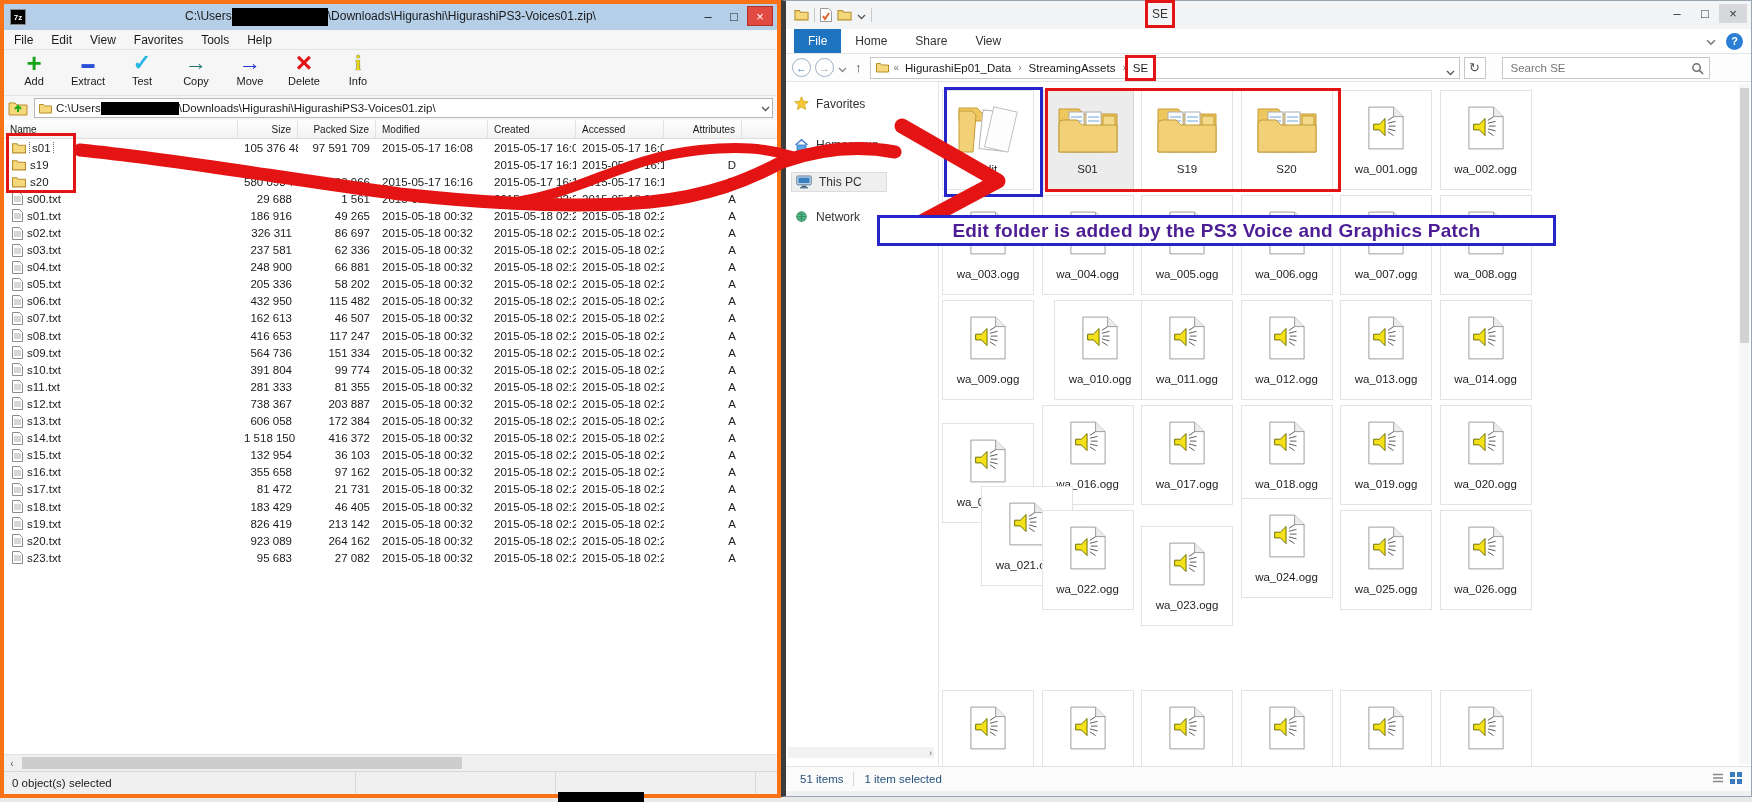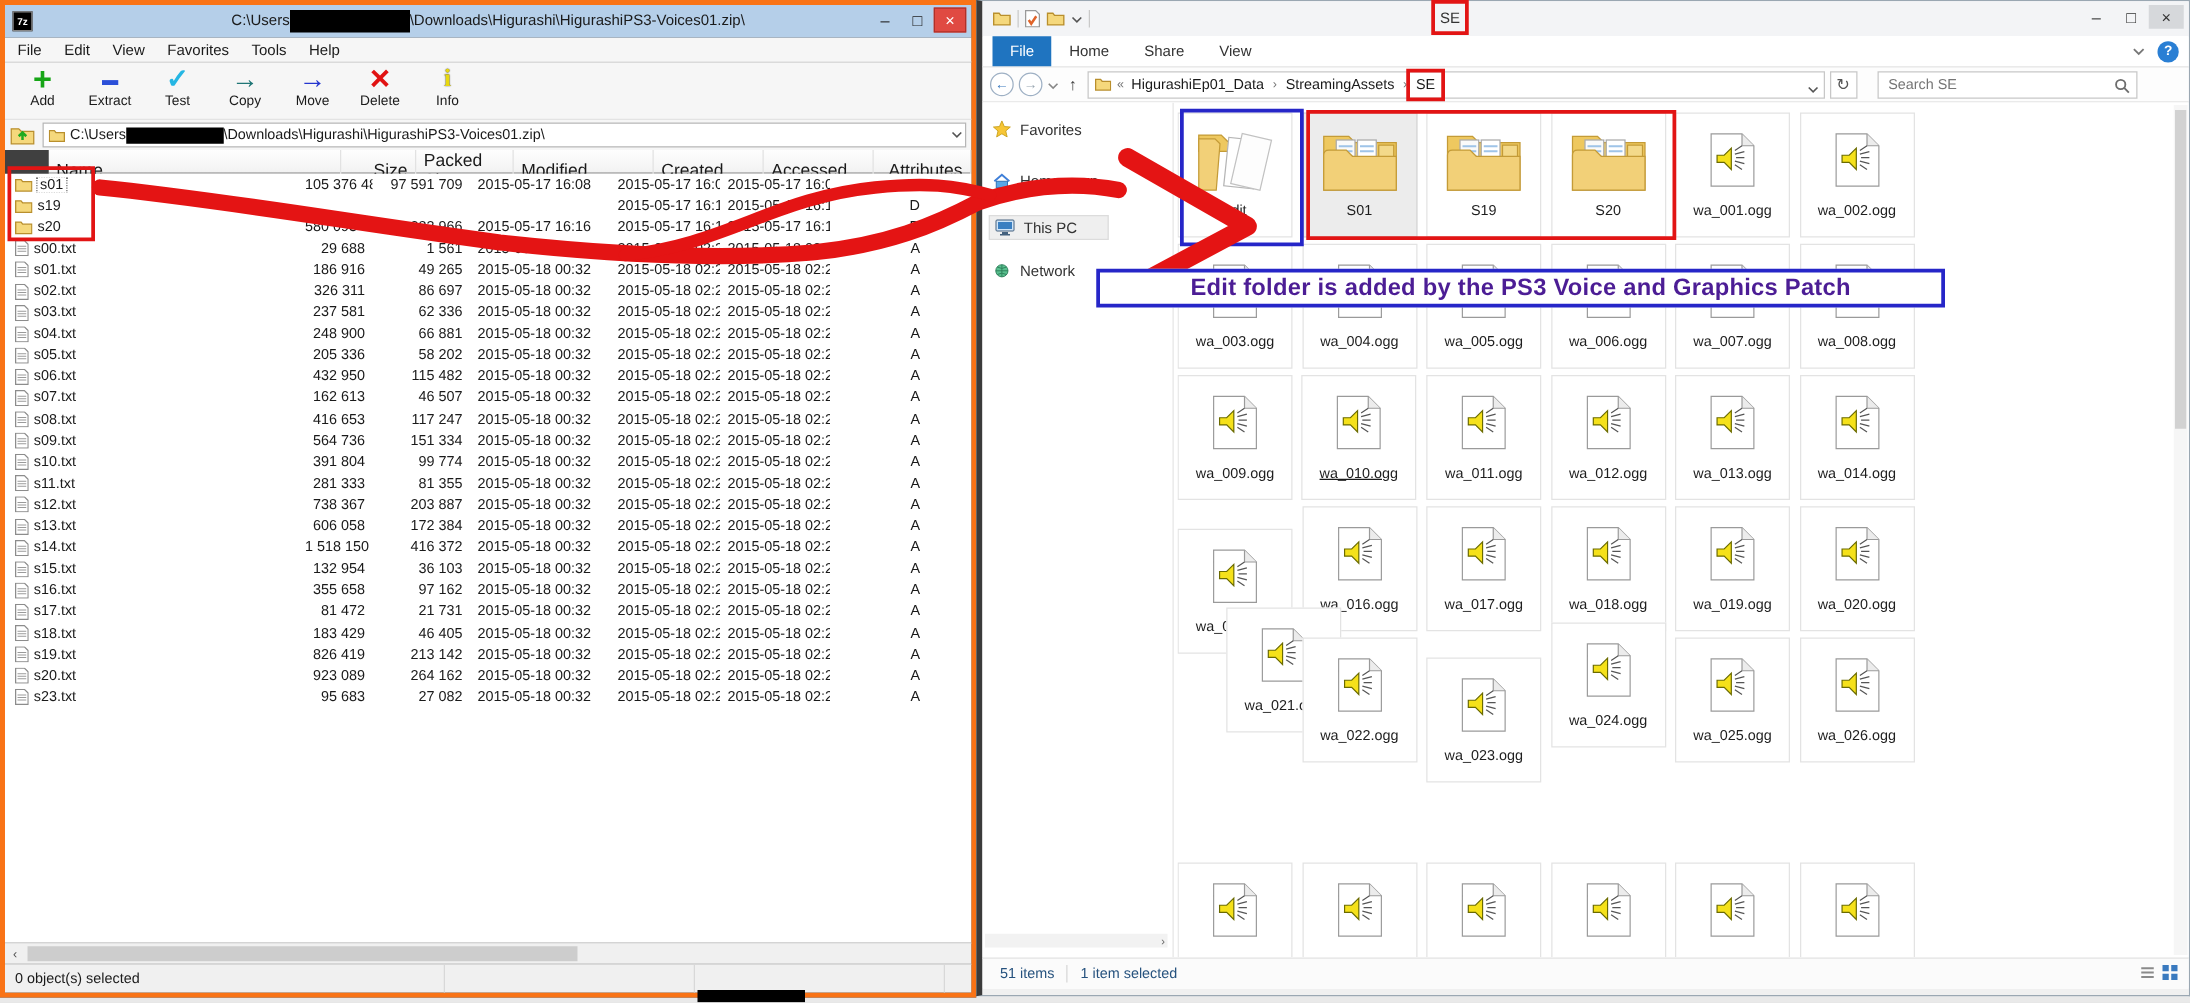--- a/index.html
+++ b/index.html
@@ -19,21 +19,21 @@
   .zmenu-item{cursor:default;}
   .ztoolbar{height:46px;background:#f6f6f6;display:flex;align-items:flex-start;padding-left:10px;gap:14px;border-bottom:1px solid #e3e3e3;flex:0 0 auto;}
   .ztool{display:flex;flex-direction:column;align-items:center;width:40px;}
   .zticon{height:26px;display:flex;align-items:center;justify-content:center;font-weight:900;line-height:1;}
   .ztlabel{font-size:11px;margin-top:-1px;}
   .zaddr{height:24px;display:flex;align-items:center;gap:6px;padding:0 4px;background:#f6f6f6;flex:0 0 auto;}
   .zupbtn{flex:0 0 auto;display:flex;align-items:center;}
   .zcombo{flex:1;height:20px;border:1px solid #b6b6b6;background:#fff;display:flex;align-items:center;padding:0 4px;font-size:11.5px;white-space:nowrap;overflow:hidden;position:relative;}
   .zcombo .dd{position:absolute;right:2px;top:3px;}
   .zheads,.zrow{display:grid;grid-template-columns:234px 60px 78px 112px 88px 88px 78px;align-items:center;}
-  .zheads{height:19px;background:linear-gradient(#fefefe,#f2f2f2);border-bottom:1px solid #dcdcdc;font-size:14px;flex:0 0 auto;margin-left:35px;}
+  .zheads{height:19px;background:linear-gradient(#fefefe,#f2f2f2);border-bottom:1px solid #dcdcdc;font-size:10px;flex:0 0 auto;}
   .zh{height:100%;display:flex;align-items:center;padding:0 6px;border-right:1px solid #e2e2e2;}
   .zh.r{justify-content:flex-end;}
   .zlist{flex:1;background:#fff;overflow:hidden;position:relative;}
   .zrow{height:17.1px;font-size:11.5px;}
   .zc{padding:0 6px;white-space:nowrap;overflow:hidden;}
   .zc-name{display:flex;align-items:center;gap:4px;padding-left:8px;}
   .zc-r{text-align:right;}
   .dotfocus{outline:1px dotted #707070;padding:0 2px;}
   .zhscroll{height:17px;background:#f0f0f0;display:flex;align-items:center;position:relative;flex:0 0 auto;border-top:1px solid #e0e0e0;}
   .zhthumb{position:absolute;left:18px;width:440px;top:2px;bottom:2px;background:#cdcdcd;}
@@ -807,21 +807,21 @@
             <div class="ticon">
               <svg width="38" height="46" viewBox="0 0 40 48">
                 <path d="M2 2 h26 l10 10 v34 H2 Z" fill="#fff" stroke="#9a9a9a"></path>
                 <path d="M28 2 v10 h10" fill="#ececec" stroke="#9a9a9a"></path>
                 <polygon points="7,20 13,20 19,14 19,32 13,26 7,26" fill="#f5e11a" stroke="#6b6b00"></polygon>
                 <path d="M22 16 L28 12 M23 22 h7 M22 28 L28 32 M22 19 L30 17 M22 25 L30 27" stroke="#555" stroke-width="1" fill="none"></path>
               </svg>
             </div>
             <div class="tlabel">wa_009.ogg</div>
           </div>
-          <div class="tile" style="left: 99px; top: 218px; text-decoration: underline;">
+          <div class="tile" style="left: 112px; top: 218px;">
             <div class="ticon">
               <svg width="38" height="46" viewBox="0 0 40 48">
                 <path d="M2 2 h26 l10 10 v34 H2 Z" fill="#fff" stroke="#9a9a9a"></path>
                 <path d="M28 2 v10 h10" fill="#ececec" stroke="#9a9a9a"></path>
                 <polygon points="7,20 13,20 19,14 19,32 13,26 7,26" fill="#f5e11a" stroke="#6b6b00"></polygon>
                 <path d="M22 16 L28 12 M23 22 h7 M22 28 L28 32 M22 19 L30 17 M22 25 L30 27" stroke="#555" stroke-width="1" fill="none"></path>
               </svg>
             </div>
             <div class="tlabel">wa_010.ogg</div>
           </div>

